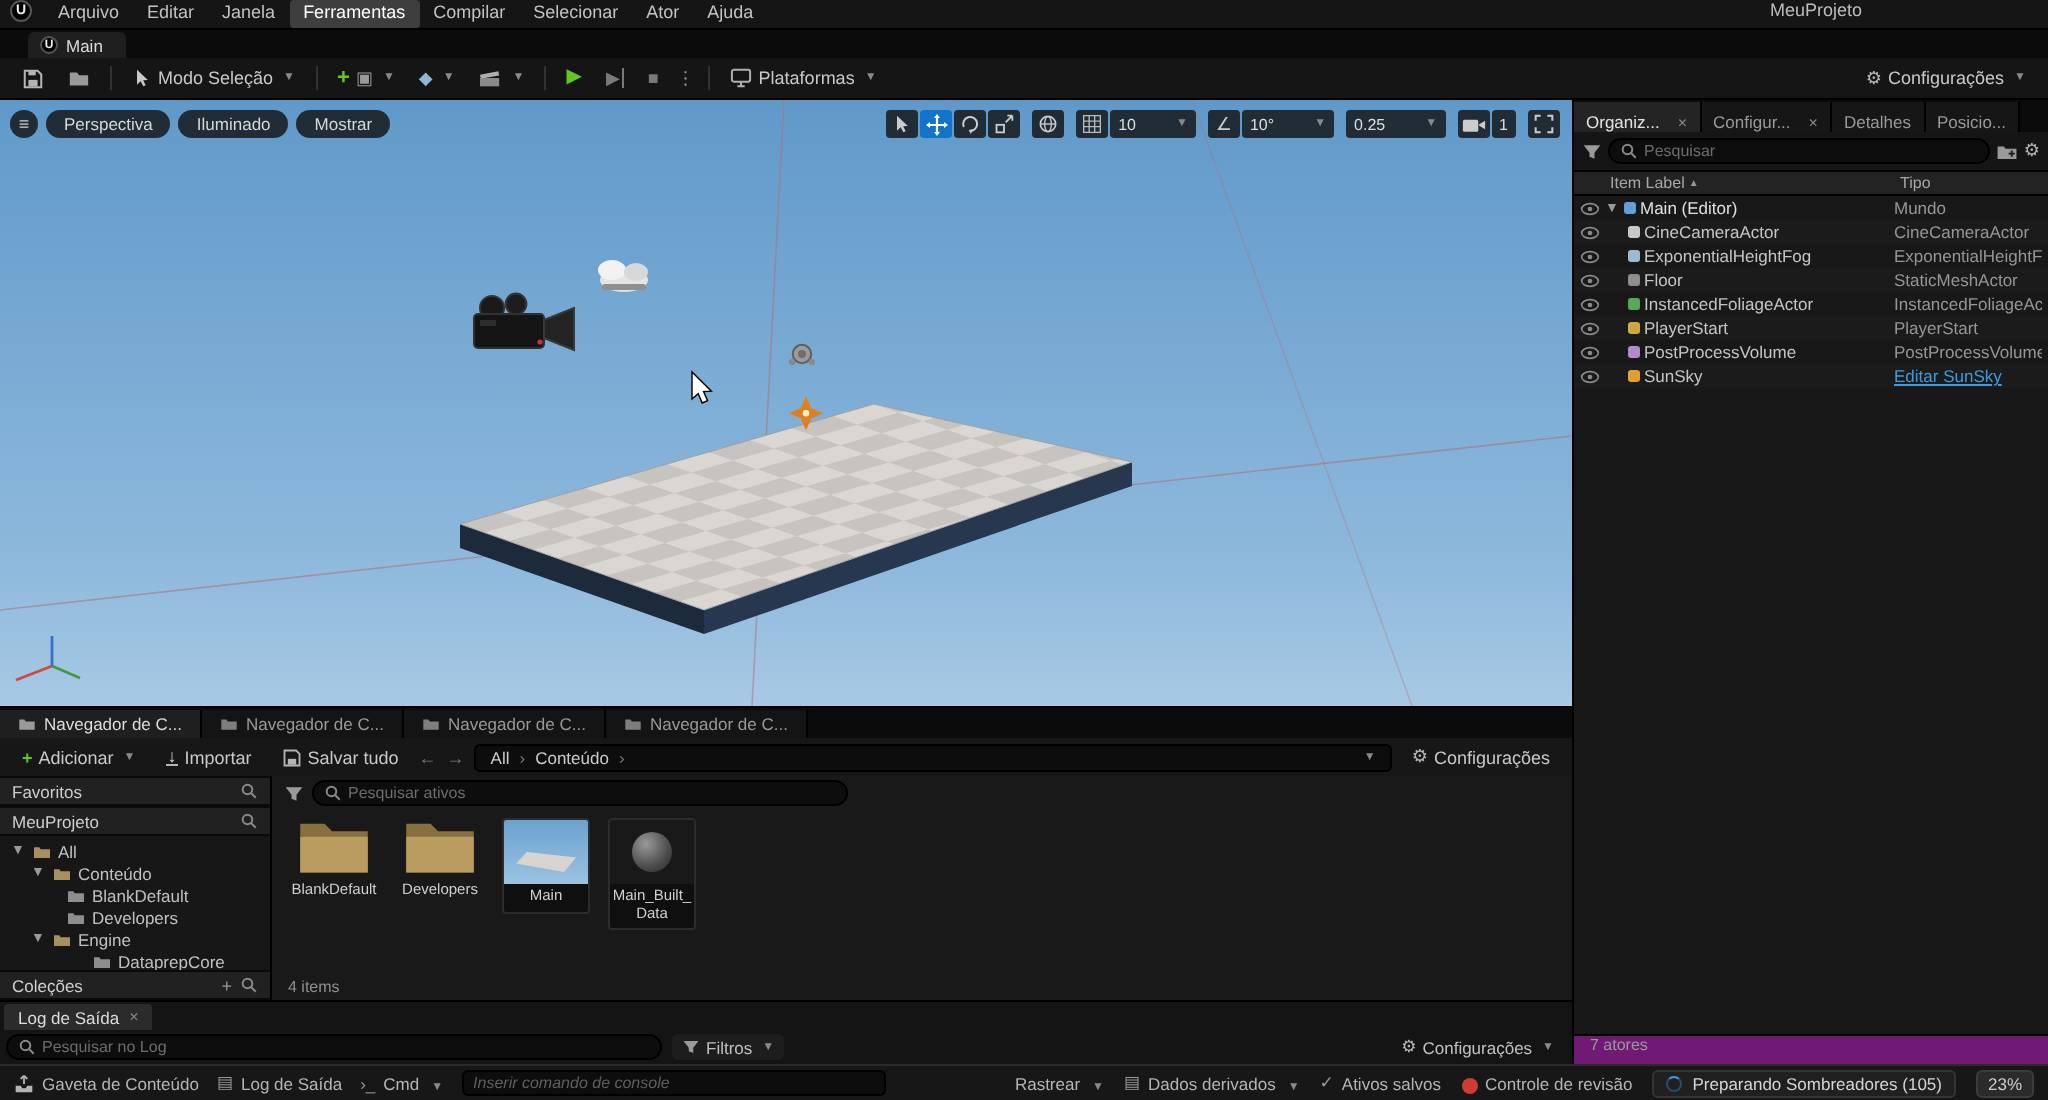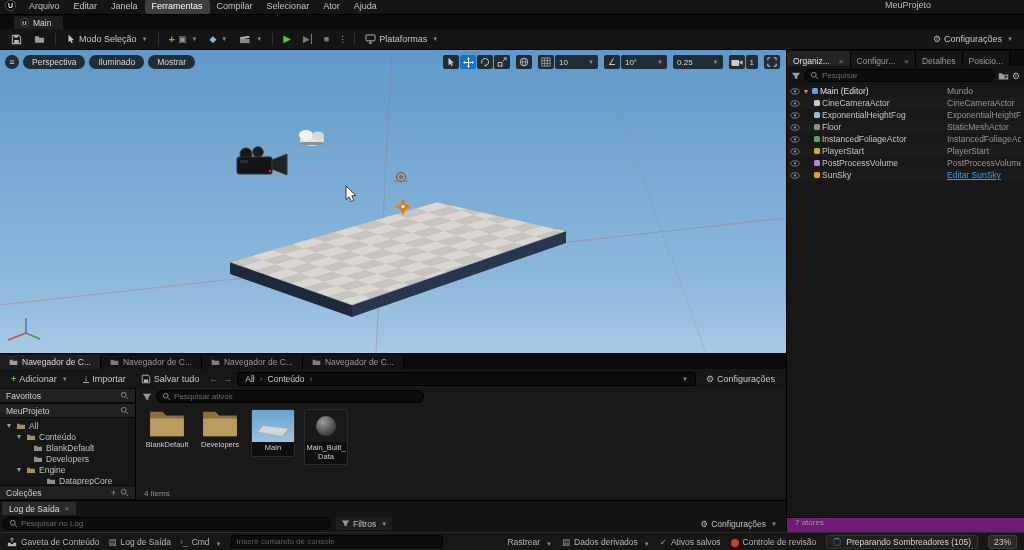--- a/index.html
+++ b/index.html
@@ -98,21 +98,21 @@
   .outlog-tab{position:absolute;top:1px;left:2px;height:13px;background:#2b2b2b;display:flex;align-items:center;gap:5px;padding:0 7px;font-size:8.5px;color:#ddd;border-radius:2px 2px 0 0}
   .outlog-row{position:absolute;top:15px;left:3px;right:4px;height:15px;display:flex;align-items:center;gap:5px}
   .outlog-row .search{max-width:328px}
   .chipbtn{height:13px;display:flex;align-items:center;gap:3px;padding:0 5px;border-radius:3px;color:#c0c0c0;font-size:8.5px;background:#1d1d1d}
   .ml-auto{margin-left:auto}
 
   
   .statusbar{position:absolute;left:0;right:0;bottom:0;height:18px;background:#171717;border-top:1px solid #2b2b2b;display:flex;align-items:center;padding:0 7px;gap:9px;font-size:8.5px;color:#b5b5b5}
   .sb-item{display:flex;align-items:flex-end;gap:4px;white-space:nowrap}
   .console{width:212px;height:13px;background:#0d0d0d;border:1px solid #000;border-radius:3px;display:flex;align-items:center;padding:0 5px}
-  .console input{flex:1;background:none;border:none;outline:none;color:#bbb;font-size:8px;min-width:0}
+  .console input{flex:1;background:none;border:none;outline:none;color:#bbb;font-size:8px;font-style:italic;min-width:0}
   .console input::placeholder{color:#5f5f5f}
   .sb-right{margin-left:auto;display:flex;align-items:center;gap:10px}
   .reddot{width:8px;height:8px;border-radius:50%;background:#cf3b30;flex:none}
   .spinner{width:8px;height:8px;border-radius:50%;border:1.5px solid #2a4a66;border-top-color:#3e9be0;flex:none}
   .task-chip{display:flex;align-items:center;gap:5px;background:#202020;border:1px solid #343434;border-radius:3px;height:14px;padding:0 6px;color:#d5d5d5}
   .pct-badge{background:#2b2b2b;border:1px solid #3c3c3c;border-radius:3px;height:14px;display:flex;align-items:center;padding:0 5px;color:#cfcfcf}
 </style>
 </head>
 <body>
 
@@ -374,20 +374,27 @@
           <line x1="7.5" y1="7.5" x2="10.5" y2="10.5" stroke="#8a8a8a" stroke-width="1.3"></line>
         </svg>
       <input placeholder="Pesquisar" style="">
     </div>
     <svg class="ic" width="11" height="10" viewBox="0 0 14 12">
         <path d="M1 2.5h4l1 1.5h7v6.5H1z" fill="#9a9a9a"></path>
         <path d="M10 5v4M8 7h4" stroke="#1c1c1c" stroke-width="1.2"></path>
       </svg>
     <span style="color:#b0b0b0;font-size:9px">⚙</span>
   </div>
+  <div class="ol-header">
+    <div class="h-label">
+        <span>Item Label</span>
+        <span style="font-size:5px;color:#999">▲</span>
+      </div>
+    <div class="h-type">Tipo</div>
+  </div>
   <div class="ol-rows">
     <div class="ol-row">
       <svg class="ic" width="10" height="7" viewBox="0 0 12 8">
           <ellipse cx="6" cy="4" rx="5" ry="3.2" fill="none" stroke="#8a8a8a" stroke-width="1"></ellipse>
           <circle cx="6" cy="4" r="1.4" fill="#8a8a8a"></circle>
         </svg>
       <span class="tree-caret">▼</span>
       <span class="dot" style="background:#5f9fd8"></span>
       <span class="ol-label" style="color:#e0e0e0">Main (Editor)</span>
       <span class="ol-type">Mundo</span>

